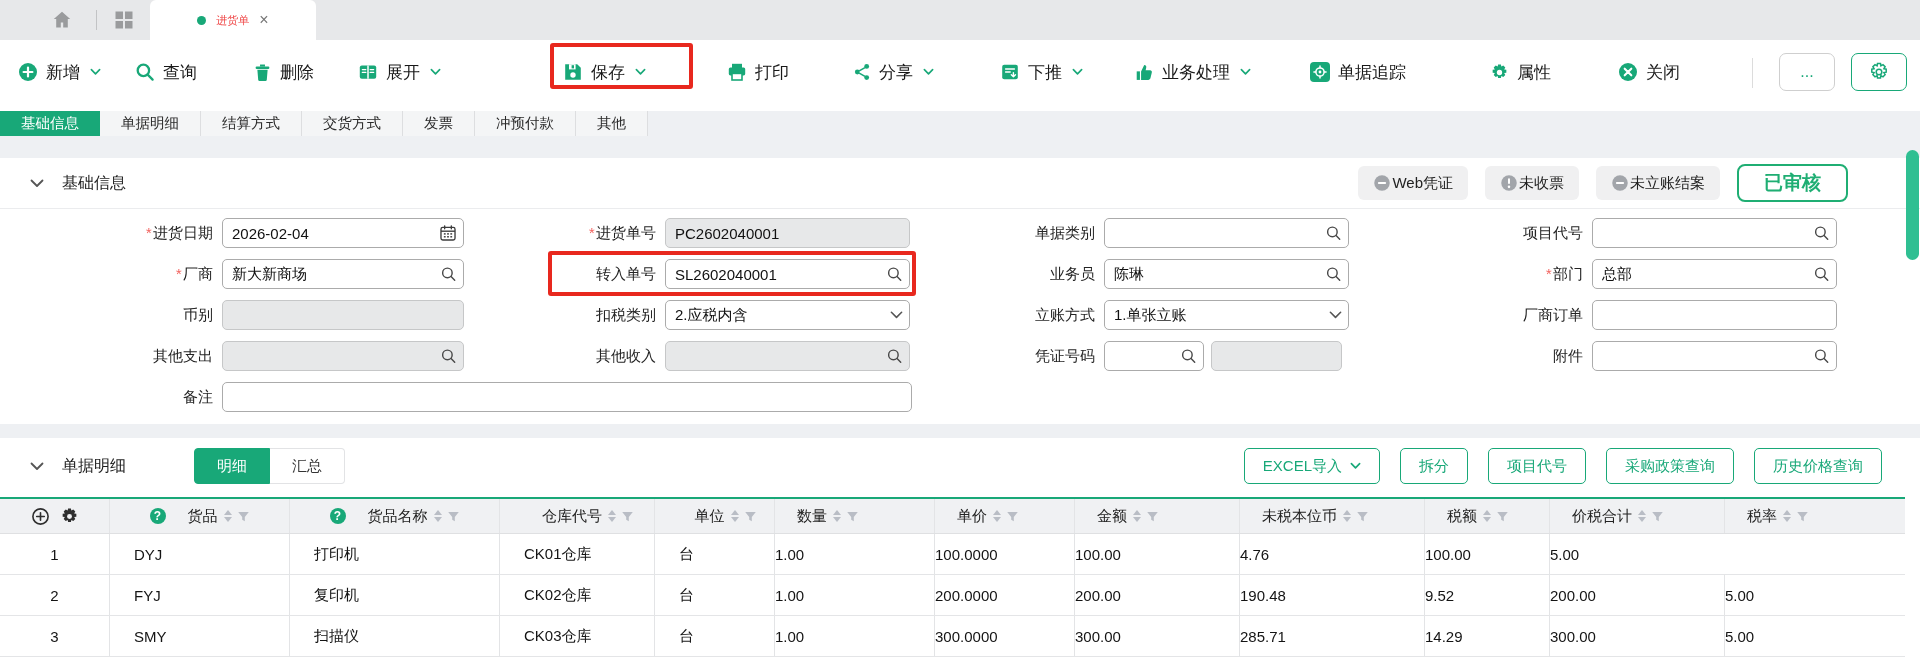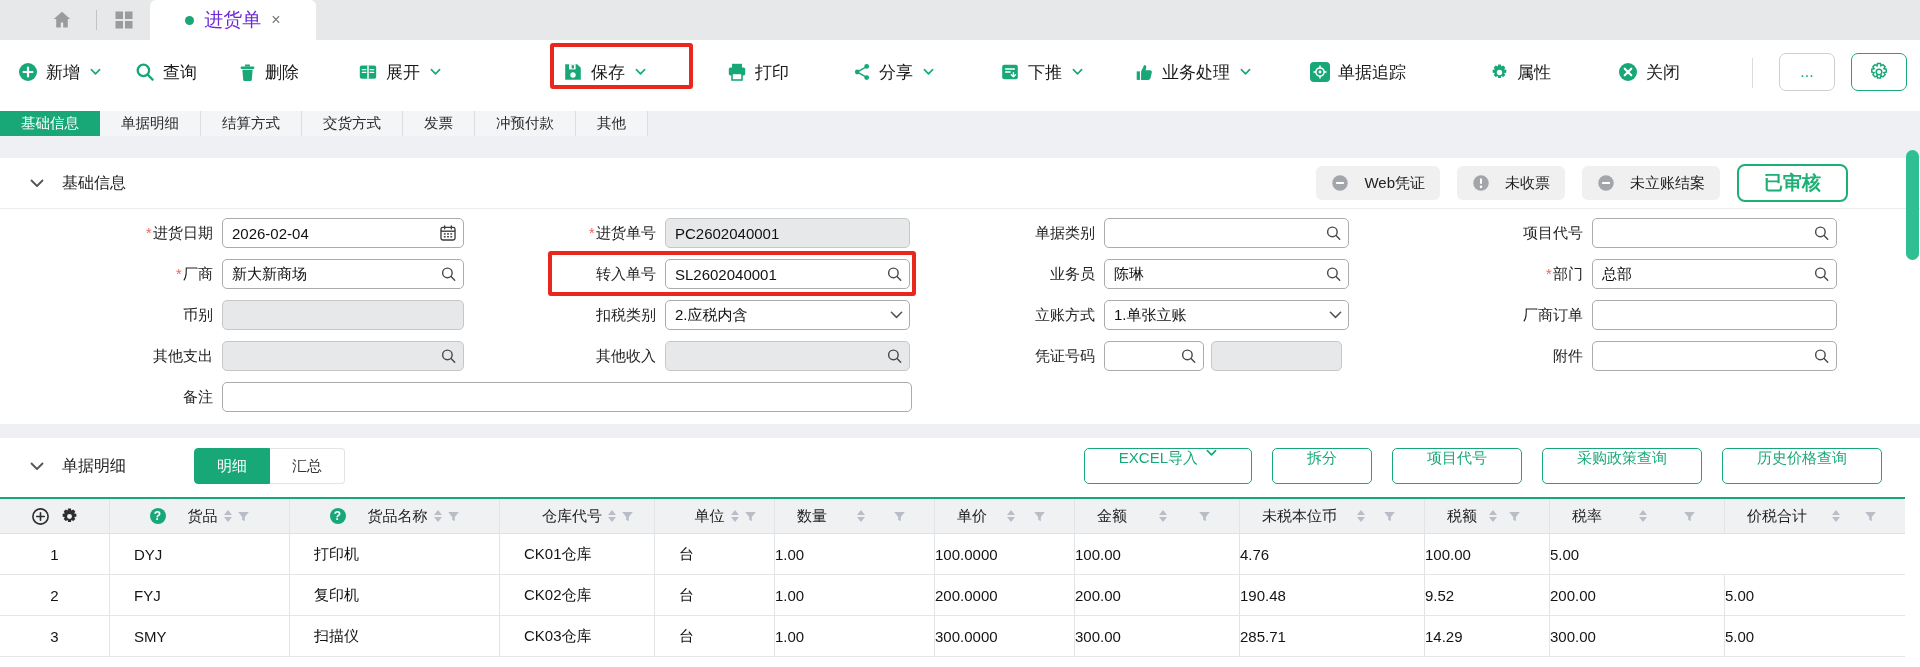--- a/index.html
+++ b/index.html
@@ -9,21 +9,21 @@
   svg{display:block}
 
   
   .topbar{position:absolute;left:0;top:0;width:1920px;height:40px;background:#e7e8ea;}
   .tb-home{position:absolute;left:52px;top:10px;cursor:pointer}
   .tb-sep{position:absolute;left:96px;top:10px;width:1px;height:20px;background:#c2c3c5}
   .tb-grid{position:absolute;left:114px;top:10px;cursor:pointer}
   .doc-tab{position:absolute;left:150px;top:0;width:166px;height:40px;background:#fff;
            border-radius:6px 6px 0 0;display:flex;align-items:center;justify-content:center;gap:10px;cursor:pointer}
   .doc-dot{width:9px;height:9px;border-radius:50%;background:#18a878}
-  .doc-label{font-size:19px;color:#6d28d9}
+  .doc-label{font-size:11px;color:#ef4444}
   .doc-close{font-size:16px;color:#777;cursor:pointer;line-height:1}
 
   
   .toolbar{position:absolute;left:0;top:40px;width:1920px;height:71px;background:#fff;}
   .tbi{position:absolute;top:10px;height:44px;display:flex;align-items:center;gap:8px;
        font-size:17px;color:#181818;cursor:pointer;white-space:nowrap}
   .tbi .chev{margin-left:2px}
   .tb-div{position:absolute;left:1752px;top:18px;width:1px;height:30px;background:#dcdcdc}
   .tb-btn{position:absolute;top:13px;width:56px;height:38px;border:1px solid #cfcfcf;border-radius:7px;
           background:#fff;display:flex;align-items:center;justify-content:center;
@@ -41,21 +41,21 @@
   
   .panel{position:absolute;left:0;width:1920px;background:#fff}
   .panel1{top:158px;height:266px}
   .panel2{top:438px;height:229px}
 
   .sec-head{display:flex;align-items:center;height:50px;padding:0 72px 0 30px;box-sizing:border-box}
   .sec-title{font-size:16px;color:#1d1d1d;margin-left:18px;font-weight:500}
   .sec-div{position:absolute;left:0;top:50px;width:100%;height:0;border-top:1px solid #ebecee}
 
   .badges{margin-left:auto;display:flex;align-items:center;gap:17px}
-  .badge{display:flex;align-items:center;gap:15px;background:#f0f0f1;border-radius:6px;height:34px;
+  .badge{display:flex;align-items:center;gap:1px;background:#f0f0f1;border-radius:6px;height:34px;
          padding:0 15px;font-size:15px;color:#222;cursor:pointer;white-space:nowrap}
   .status-ok{border:2px solid #1fae73;color:#1fae73;border-radius:8px;height:38px;display:flex;
              align-items:center;padding:0 25px;font-size:19px;font-weight:700;background:#fff;
              box-sizing:border-box;white-space:nowrap}
 
   
   .fcell{position:absolute;height:30px;display:flex;align-items:flex-start}
   .c1{left:8px}.c2{left:414px}.c3{left:853px}.c4{left:1341px}
   .r1{top:60px}.r2{top:101px}.r3{top:142px}.r4{top:183px}.r5{top:224px}
   .flabel{width:242px;text-align:right;padding-right:9px;font-size:15px;line-height:30px;
@@ -80,34 +80,34 @@
   
   .sec2-head{display:flex;align-items:center;height:48px;padding:8px 38px 0 30px;box-sizing:border-box}
   .vtabs{display:flex;margin-left:68px}
   .vtab{height:34px;display:flex;align-items:center;justify-content:center;padding:0 22px;
         font-size:15px;cursor:pointer;border-radius:4px 0 0 4px;border:1px solid #e2e3e5;
         background:#fff;color:#333}
   .vtab+.vtab{border-radius:0 4px 4px 0;border-left:none}
   .vtab.active{background:#18a878;color:#fff;border-color:#18a878}
   .abtns{margin-left:auto;display:flex;gap:20px}
   .abtn{height:34px;border:1px solid #18a878;color:#18a878;background:#fff;border-radius:5px;
-        display:flex;justify-content:center;font-size:15px;padding:0 34px;
+        display:flex;align-items:center;justify-content:center;font-size:15px;padding:0 18px;
         gap:8px;cursor:pointer;white-space:nowrap}
 
   
   .grid{position:absolute;left:0;top:59px;width:1905px;border-top:2px solid #18a878}
   .thead,.trow{display:grid;background:#fff}
   .thead{height:34px;background:#f0f1f3;border-bottom:1px solid #dfe0e2}
   .trow{height:40px;border-bottom:1px solid #e4e5e7}
   .th,.td{display:flex;align-items:center;border-right:1px solid #e3e4e6;box-sizing:border-box;
           font-size:15px;overflow:hidden;white-space:nowrap}
   .th:last-child,.td:last-child{border-right:none}
   .th{color:#222}.td{color:#141414}
   .al{padding-left:24px}
-  .ar{justify-content:space-between;padding-right:45px}
+  .ar{justify-content:flex-start;padding-right:45px}
   .ac{justify-content:center}
   .th.ar{padding-right:28px}
   .th.al{justify-content:center;padding-left:0}
   .th.tools{justify-content:center;gap:10px}
   .th .thl{margin:0 4px 0 22px}
   .qi{width:16px;height:16px;border-radius:50%;background:#18a878;color:#fff;font-size:12px;
       font-weight:bold;display:inline-flex;align-items:center;justify-content:center;flex:none;cursor:pointer}
   .carets{display:inline-flex;flex-direction:column;gap:2px;margin:0 5px 0 2px;cursor:pointer}
   .carets i{display:block;width:0;height:0;border-left:4.5px solid transparent;border-right:4.5px solid transparent}
   .cu{border-bottom:5px solid #b9bdc5}
@@ -156,21 +156,21 @@
         <path d="M1.5 1.5L6 6l4.5-4.5" fill="none" stroke="#18a878" stroke-width="1.8" stroke-linecap="round" stroke-linejoin="round"></path>
       </svg>
   </div>
   <div class="tbi" style="left:135px">
     <svg viewBox="0 0 20 20" width="20" height="20">
         <circle cx="8.4" cy="8.4" r="5.7" fill="none" stroke="#18a878" stroke-width="2.3"></circle>
         <line x1="12.9" y1="12.9" x2="17.6" y2="17.6" stroke="#18a878" stroke-width="2.3" stroke-linecap="round"></line>
       </svg>
     <span>查询</span>
   </div>
-  <div class="tbi" style="left:238px">
+  <div class="tbi" style="left:253px">
     <svg viewBox="0 0 20 20" width="19" height="19">
         <g fill="#18a878">
           <rect x="7.4" y="1.6" width="5.2" height="2.2"></rect>
           <rect x="2.8" y="3.8" width="14.4" height="2.4" rx="1"></rect>
           <path d="M4.6 7.2h10.8l-.9 10.6a1.4 1.4 0 0 1-1.4 1.2H6.9a1.4 1.4 0 0 1-1.4-1.2z"></path>
         </g>
       </svg>
     <span>删除</span>
   </div>
   <div class="tbi" style="left:358px">
@@ -648,31 +648,31 @@
           <span class="thl">税额</span>
           <span class="carets">
             <i class="cu"></i>
             <i class="cd"></i>
           </span>
           <svg class="funnel" viewBox="0 0 16 16" width="13" height="13">
             <path d="M1.5 2.5h13L9.6 8.6v5.2l-3.2-1.9V8.6z" fill="#b9bdc5"></path>
           </svg>
         </div>
         <div class="th ar">
+          <span class="thl">价税合计</span>
+          <span class="carets">
+            <i class="cu"></i>
+            <i class="cd"></i>
+          </span>
+          <svg class="funnel" viewBox="0 0 16 16" width="13" height="13">
+            <path d="M1.5 2.5h13L9.6 8.6v5.2l-3.2-1.9V8.6z" fill="#b9bdc5"></path>
+          </svg>
+        </div>
+        <div class="th ar">
           <span class="thl">税率</span>
-          <span class="carets">
-            <i class="cu"></i>
-            <i class="cd"></i>
-          </span>
-          <svg class="funnel" viewBox="0 0 16 16" width="13" height="13">
-            <path d="M1.5 2.5h13L9.6 8.6v5.2l-3.2-1.9V8.6z" fill="#b9bdc5"></path>
-          </svg>
-        </div>
-        <div class="th ar">
-          <span class="thl">价税合计</span>
           <span class="carets">
             <i class="cu"></i>
             <i class="cd"></i>
           </span>
           <svg class="funnel" viewBox="0 0 16 16" width="13" height="13">
             <path d="M1.5 2.5h13L9.6 8.6v5.2l-3.2-1.9V8.6z" fill="#b9bdc5"></path>
           </svg>
         </div>
       </div>
     <div id="tbody">

